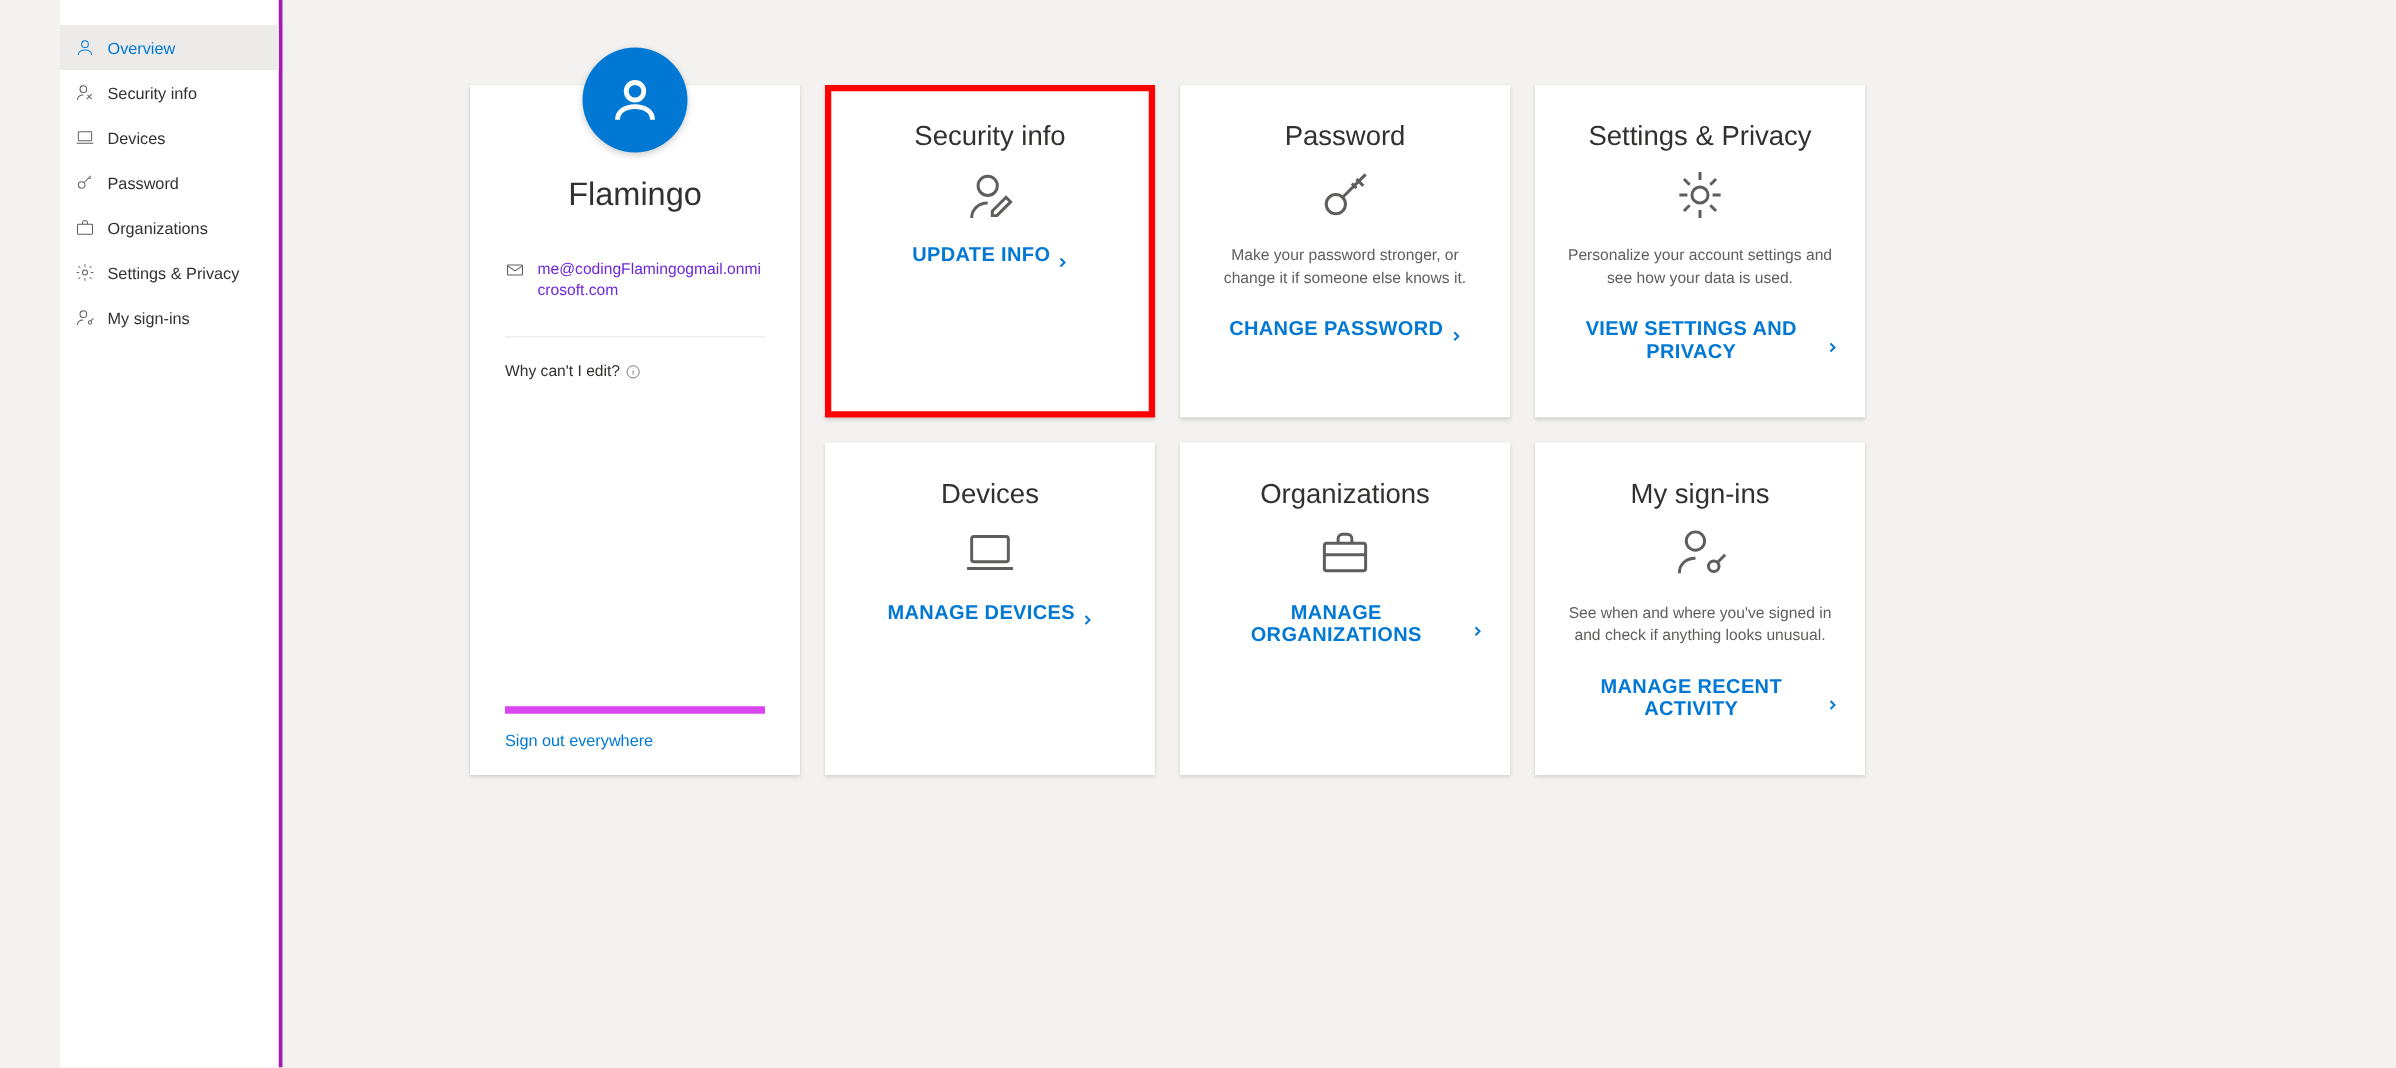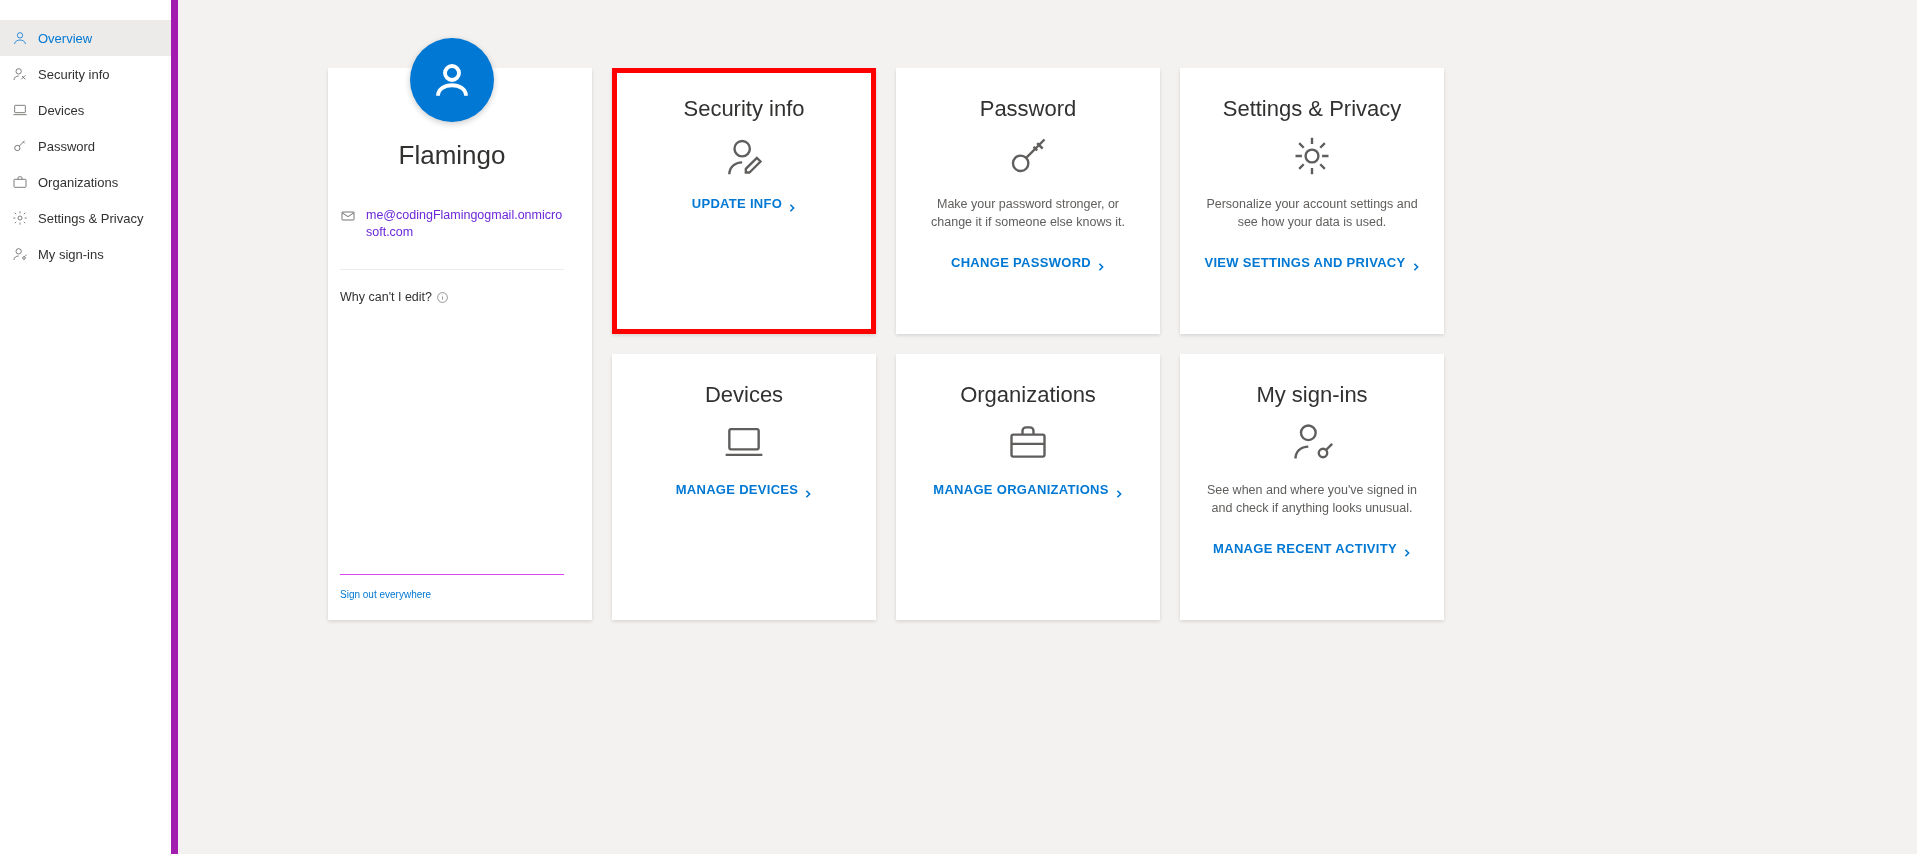--- a/index.html
+++ b/index.html
@@ -9,23 +9,24 @@
     background: #f3f2f1;
     color: #323130;
     font-size: 14px;
   }
   .app { display: flex; min-height: 100vh; }
 
   
   .sidebar {
     width: 178px;
     background: #fff;
-    border-right: 7px solid #a21caf;
+    border-right: 3px solid #a21caf;
     padding-top: 20px;
     flex-shrink: 0;
+    margin-left: 48px;
   }
   .nav-item {
     display: flex;
     align-items: center;
     gap: 10px;
     height: 36px;
     padding: 0 12px;
     color: #323130;
     cursor: pointer;
     font-size: 13px;
@@ -68,21 +69,21 @@
   }
   .card-icon { width: 44px; height: 44px; margin-bottom: 18px; }
   .card-icon svg { width: 44px; height: 44px; stroke: #605e5c; fill: none; stroke-width: 1.3; }
   .card-desc {
     font-size: 12.5px;
     color: #605e5c;
     line-height: 1.4;
     margin-bottom: 24px;
   }
   .card-action {
-    font-size: 13px;
+    font-size: 16px;
     font-weight: 600;
     color: #0078d4;
     letter-spacing: 0.3px;
     cursor: pointer;
     display: inline-flex;
     align-items: center;
     gap: 6px;
   }
   .card-action .chev { width: 8px; height: 8px; }
   .card-action .chev svg { width: 8px; height: 8px; stroke: #0078d4; stroke-width: 2; fill:none;}
@@ -90,21 +91,21 @@
   .card.highlight {
     outline: 5px solid #ff0000;
     outline-offset: -5px;
   }
 
   
   .profile-card {
     grid-row: span 2;
     height: 552px;
     text-align: left;
-    padding: 0 28px 20px 12px;
+    padding: 0 28px 20px 28px;
     align-items: stretch;
   }
   .avatar-wrap { display:flex; justify-content:center; margin-top: -30px;}
   .avatar {
     width: 84px; height: 84px; border-radius: 50%;
     background: #0078d4;
     display:flex; align-items:center; justify-content:center;
     box-shadow: 0 2px 6px rgba(0,0,0,0.2);
   }
   .avatar svg { width: 42px; height: 42px; stroke: #fff; fill:none; stroke-width: 2.2;}
@@ -114,21 +115,21 @@
   }
   .email-row { display:flex; align-items:flex-start; gap:10px; font-size:12.5px; color:#6d28d9; margin-bottom:18px;}
   .email-row .mail-icon { width:16px; height:16px; flex-shrink:0; margin-top:1px;}
   .email-row .mail-icon svg { width:16px; height:16px; stroke:#605e5c; fill:none; stroke-width:1.3;}
   .email-text { word-break: break-all; line-height:1.35; }
   .divider { border:none; border-top:1px solid #edebe9; margin: 10px 0 20px 0;}
   .why-edit { font-size:12.5px; color:#323130; display:inline-flex; align-items:flex-end; gap:4px;}
   .info-icon { width:13px; height:13px; }
   .info-icon svg { width:13px; height:13px; stroke:#605e5c; fill:none; stroke-width:1.2;}
   .profile-spacer { flex:1; }
-  .signout-link { font-size:10px; color:#0078d4; cursor:pointer; padding-top:14px; border-top:1px solid #d946ef;}
+  .signout-link { font-size:13px; color:#0078d4; cursor:pointer; padding-top:14px; border-top:6px solid #d946ef;}
 
   
   .grid { margin-top: 38px; }
   .profile-card { overflow: visible; position: relative; }
 </style>
 </head>
 <body>
 
 <div class="app">
 

